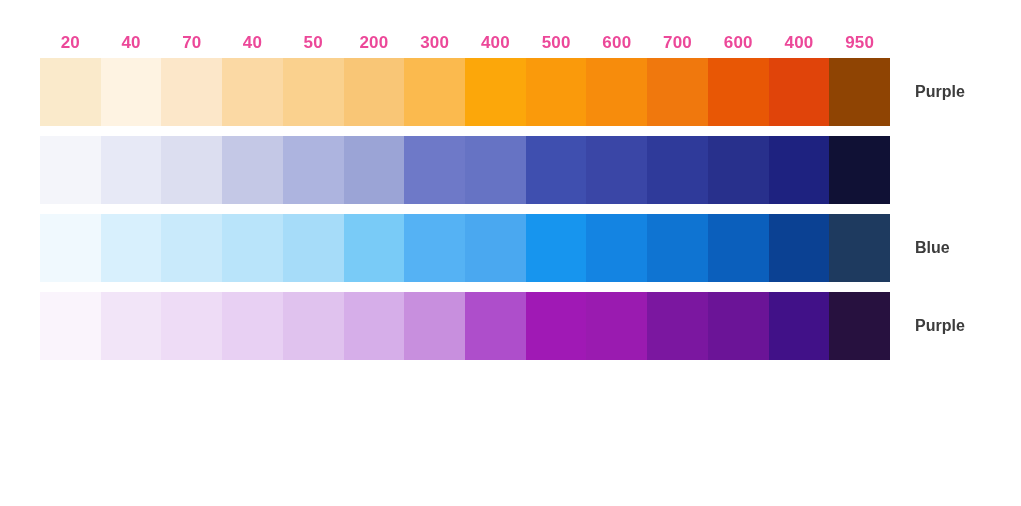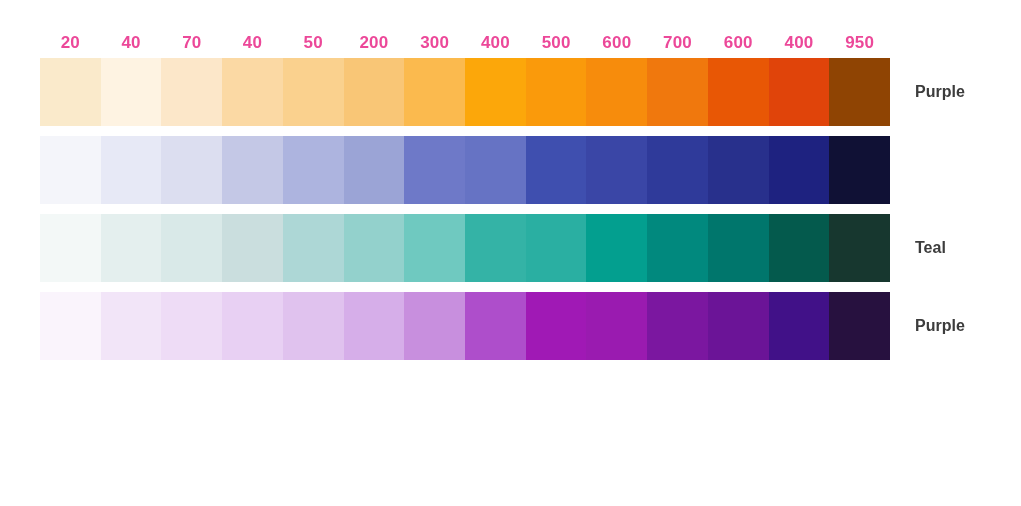--- a/index.html
+++ b/index.html
@@ -134,36 +134,36 @@
           <div class="swatch" style="background-color: rgb(63, 79, 175);"></div>
           <div class="swatch" style="background-color: rgb(58, 70, 166);"></div>
           <div class="swatch" style="background-color: rgb(47, 58, 154);"></div>
           <div class="swatch" style="background-color: rgb(40, 48, 140);"></div>
           <div class="swatch" style="background-color: rgb(30, 34, 128);"></div>
           <div class="swatch" style="background-color: rgb(16, 17, 53);"></div>
         </div>
       </div>
       <div class="ramp-row">
         <div class="swatch-strip">
-          <div class="swatch" style="background-color: rgb(243, 248, 247);"></div>
-          <div class="swatch" style="background-color: rgb(228, 239, 238);"></div>
-          <div class="swatch" style="background-color: rgb(217, 233, 232);"></div>
-          <div class="swatch" style="background-color: rgb(202, 222, 222);"></div>
-          <div class="swatch" style="background-color: rgb(173, 215, 214);"></div>
-          <div class="swatch" style="background-color: rgb(147, 209, 204);"></div>
-          <div class="swatch" style="background-color: rgb(111, 201, 192);"></div>
-          <div class="swatch" style="background-color: rgb(52, 179, 166);"></div>
-          <div class="swatch" style="background-color: rgb(42, 175, 162);"></div>
-          <div class="swatch" style="background-color: rgb(3, 159, 143);"></div>
-          <div class="swatch" style="background-color: rgb(1, 137, 126);"></div>
-          <div class="swatch" style="background-color: rgb(0, 118, 108);"></div>
-          <div class="swatch" style="background-color: rgb(4, 90, 77);"></div>
-          <div class="swatch" style="background-color: rgb(23, 55, 47);"></div>
+          <div class="swatch" style="background-color: rgb(240, 249, 254);"></div>
+          <div class="swatch" style="background-color: rgb(216, 240, 253);"></div>
+          <div class="swatch" style="background-color: rgb(201, 234, 251);"></div>
+          <div class="swatch" style="background-color: rgb(185, 228, 250);"></div>
+          <div class="swatch" style="background-color: rgb(166, 220, 249);"></div>
+          <div class="swatch" style="background-color: rgb(121, 203, 247);"></div>
+          <div class="swatch" style="background-color: rgb(85, 178, 244);"></div>
+          <div class="swatch" style="background-color: rgb(74, 168, 240);"></div>
+          <div class="swatch" style="background-color: rgb(23, 149, 238);"></div>
+          <div class="swatch" style="background-color: rgb(20, 132, 226);"></div>
+          <div class="swatch" style="background-color: rgb(15, 116, 210);"></div>
+          <div class="swatch" style="background-color: rgb(11, 95, 188);"></div>
+          <div class="swatch" style="background-color: rgb(11, 65, 147);"></div>
+          <div class="swatch" style="background-color: rgb(30, 58, 95);"></div>
         </div>
-        <div class="ramp-name">Teal</div>
+        <div class="ramp-name">Blue</div>
       </div>
       <div class="ramp-row">
         <div class="swatch-strip">
           <div class="swatch" style="background-color: rgb(250, 244, 252);"></div>
           <div class="swatch" style="background-color: rgb(242, 229, 248);"></div>
           <div class="swatch" style="background-color: rgb(238, 220, 246);"></div>
           <div class="swatch" style="background-color: rgb(232, 208, 243);"></div>
           <div class="swatch" style="background-color: rgb(224, 194, 238);"></div>
           <div class="swatch" style="background-color: rgb(214, 174, 233);"></div>
           <div class="swatch" style="background-color: rgb(200, 143, 222);"></div>

